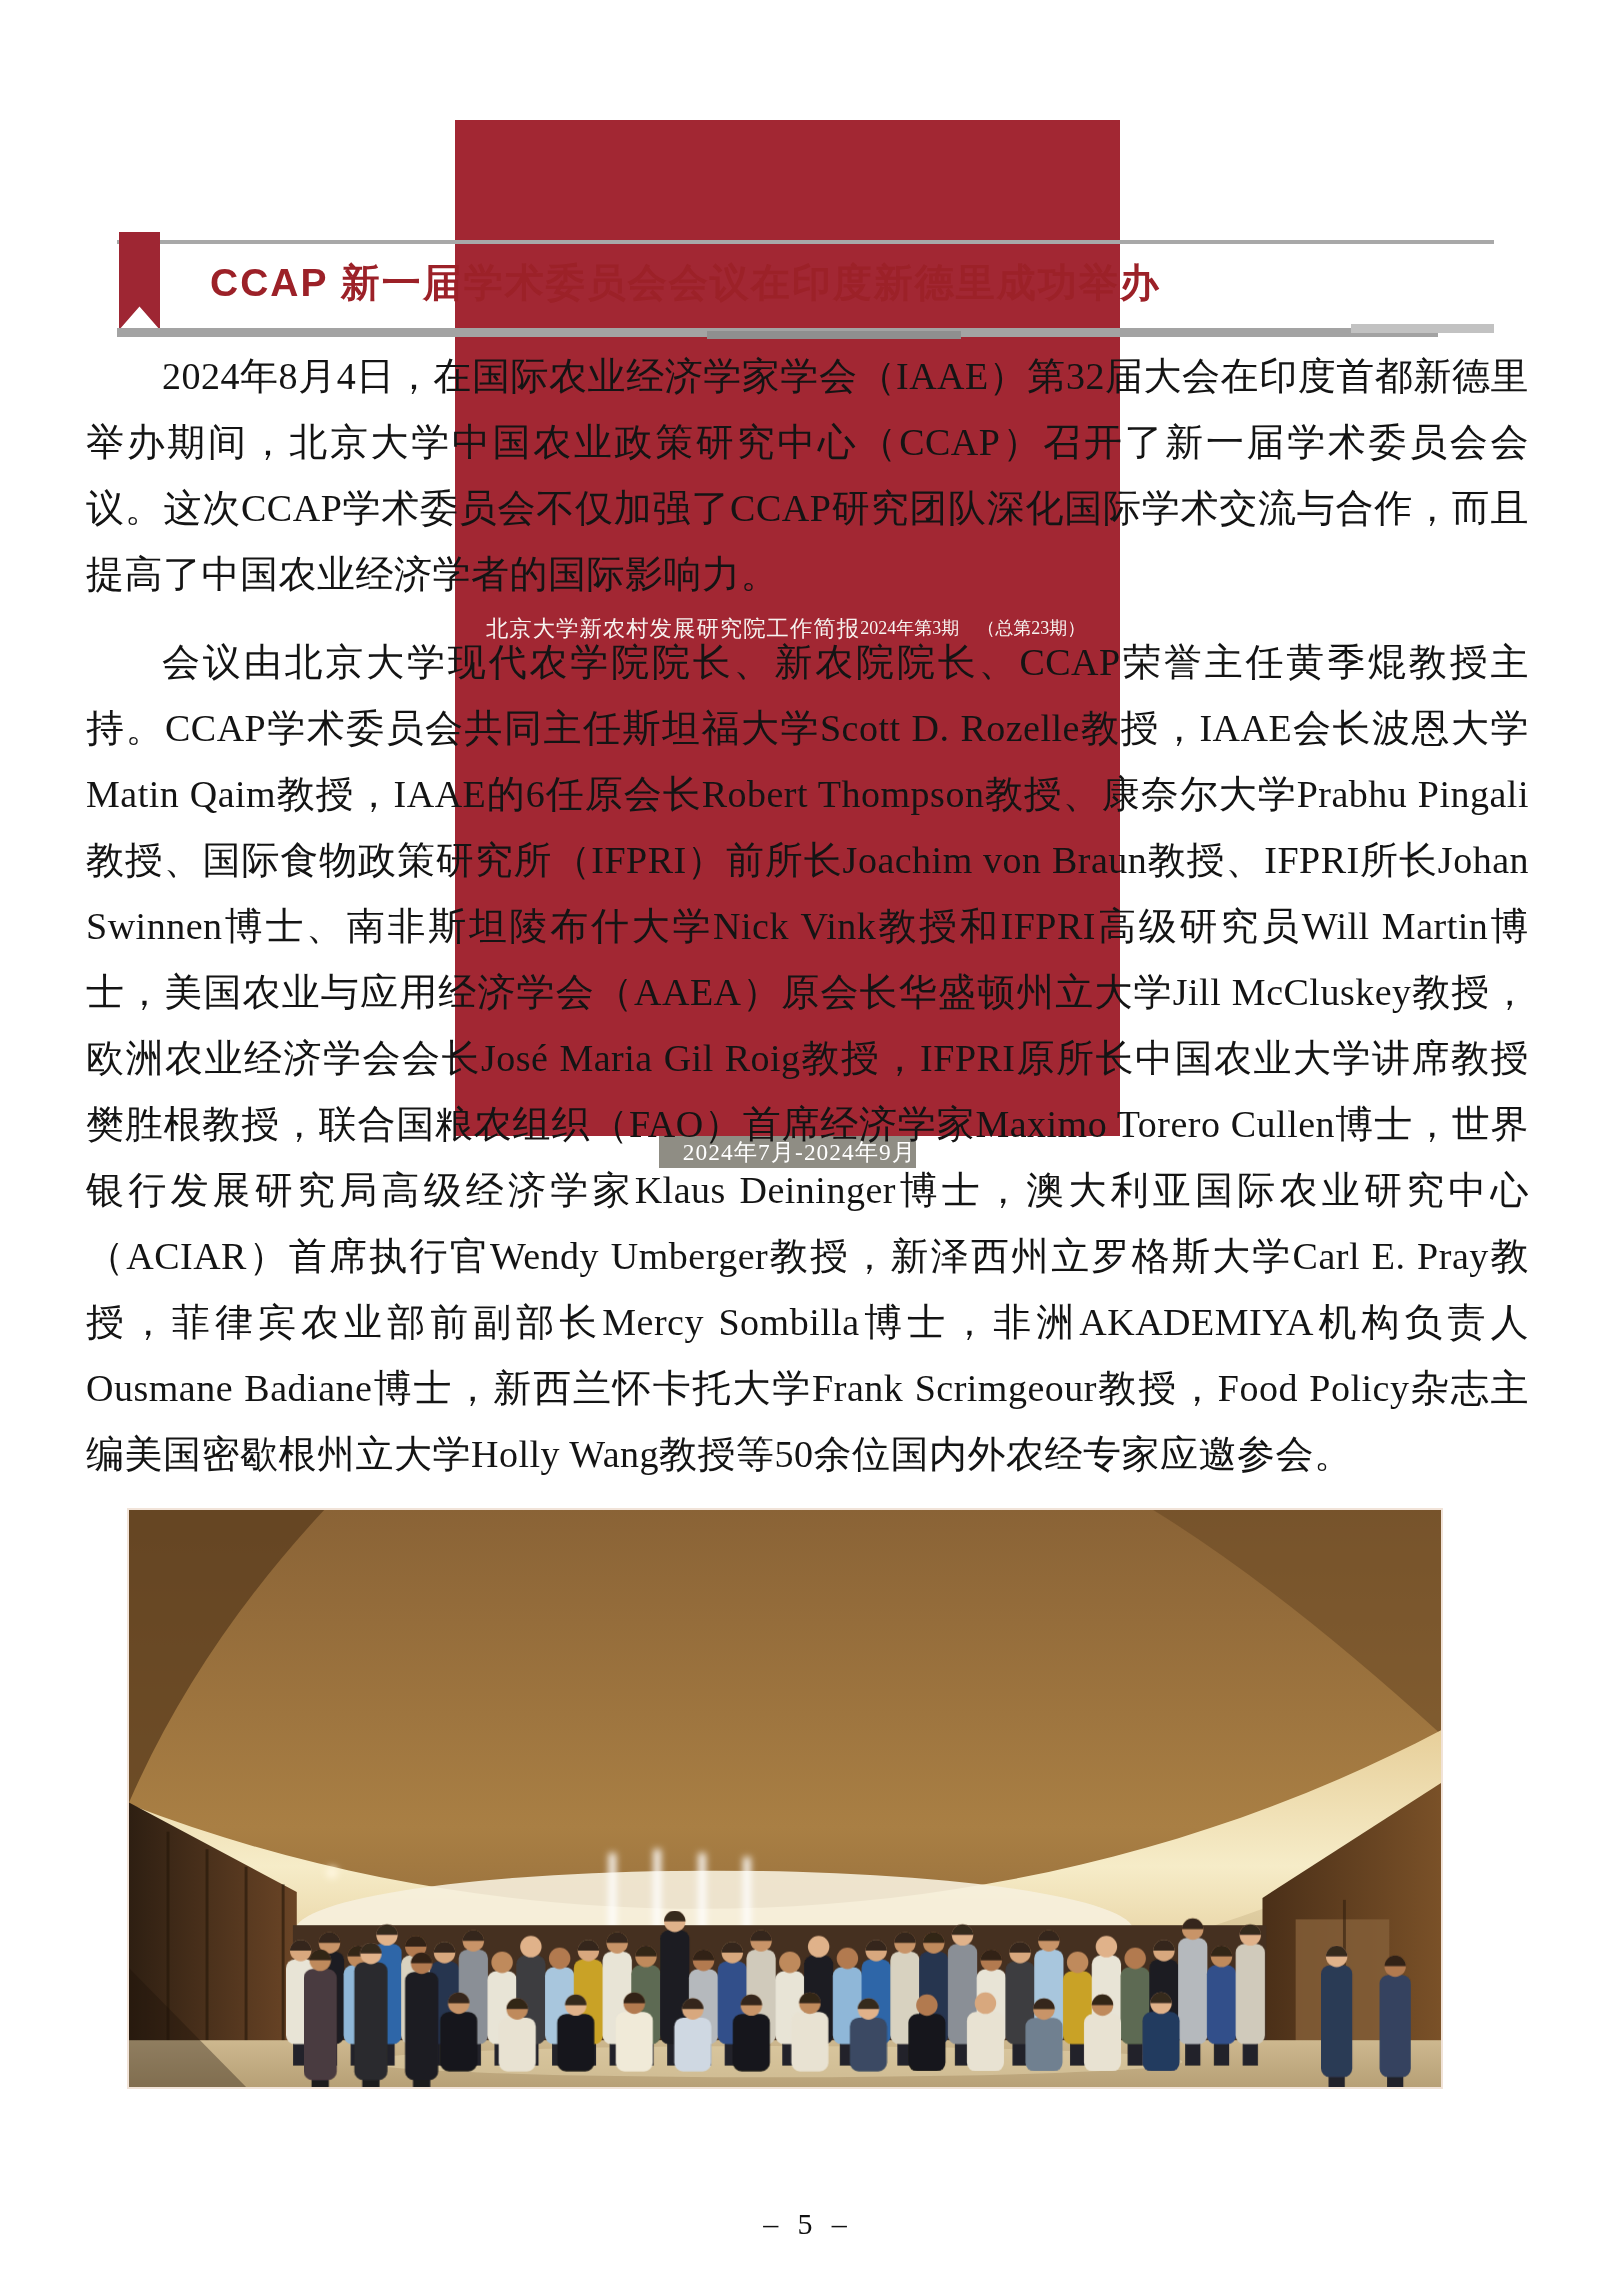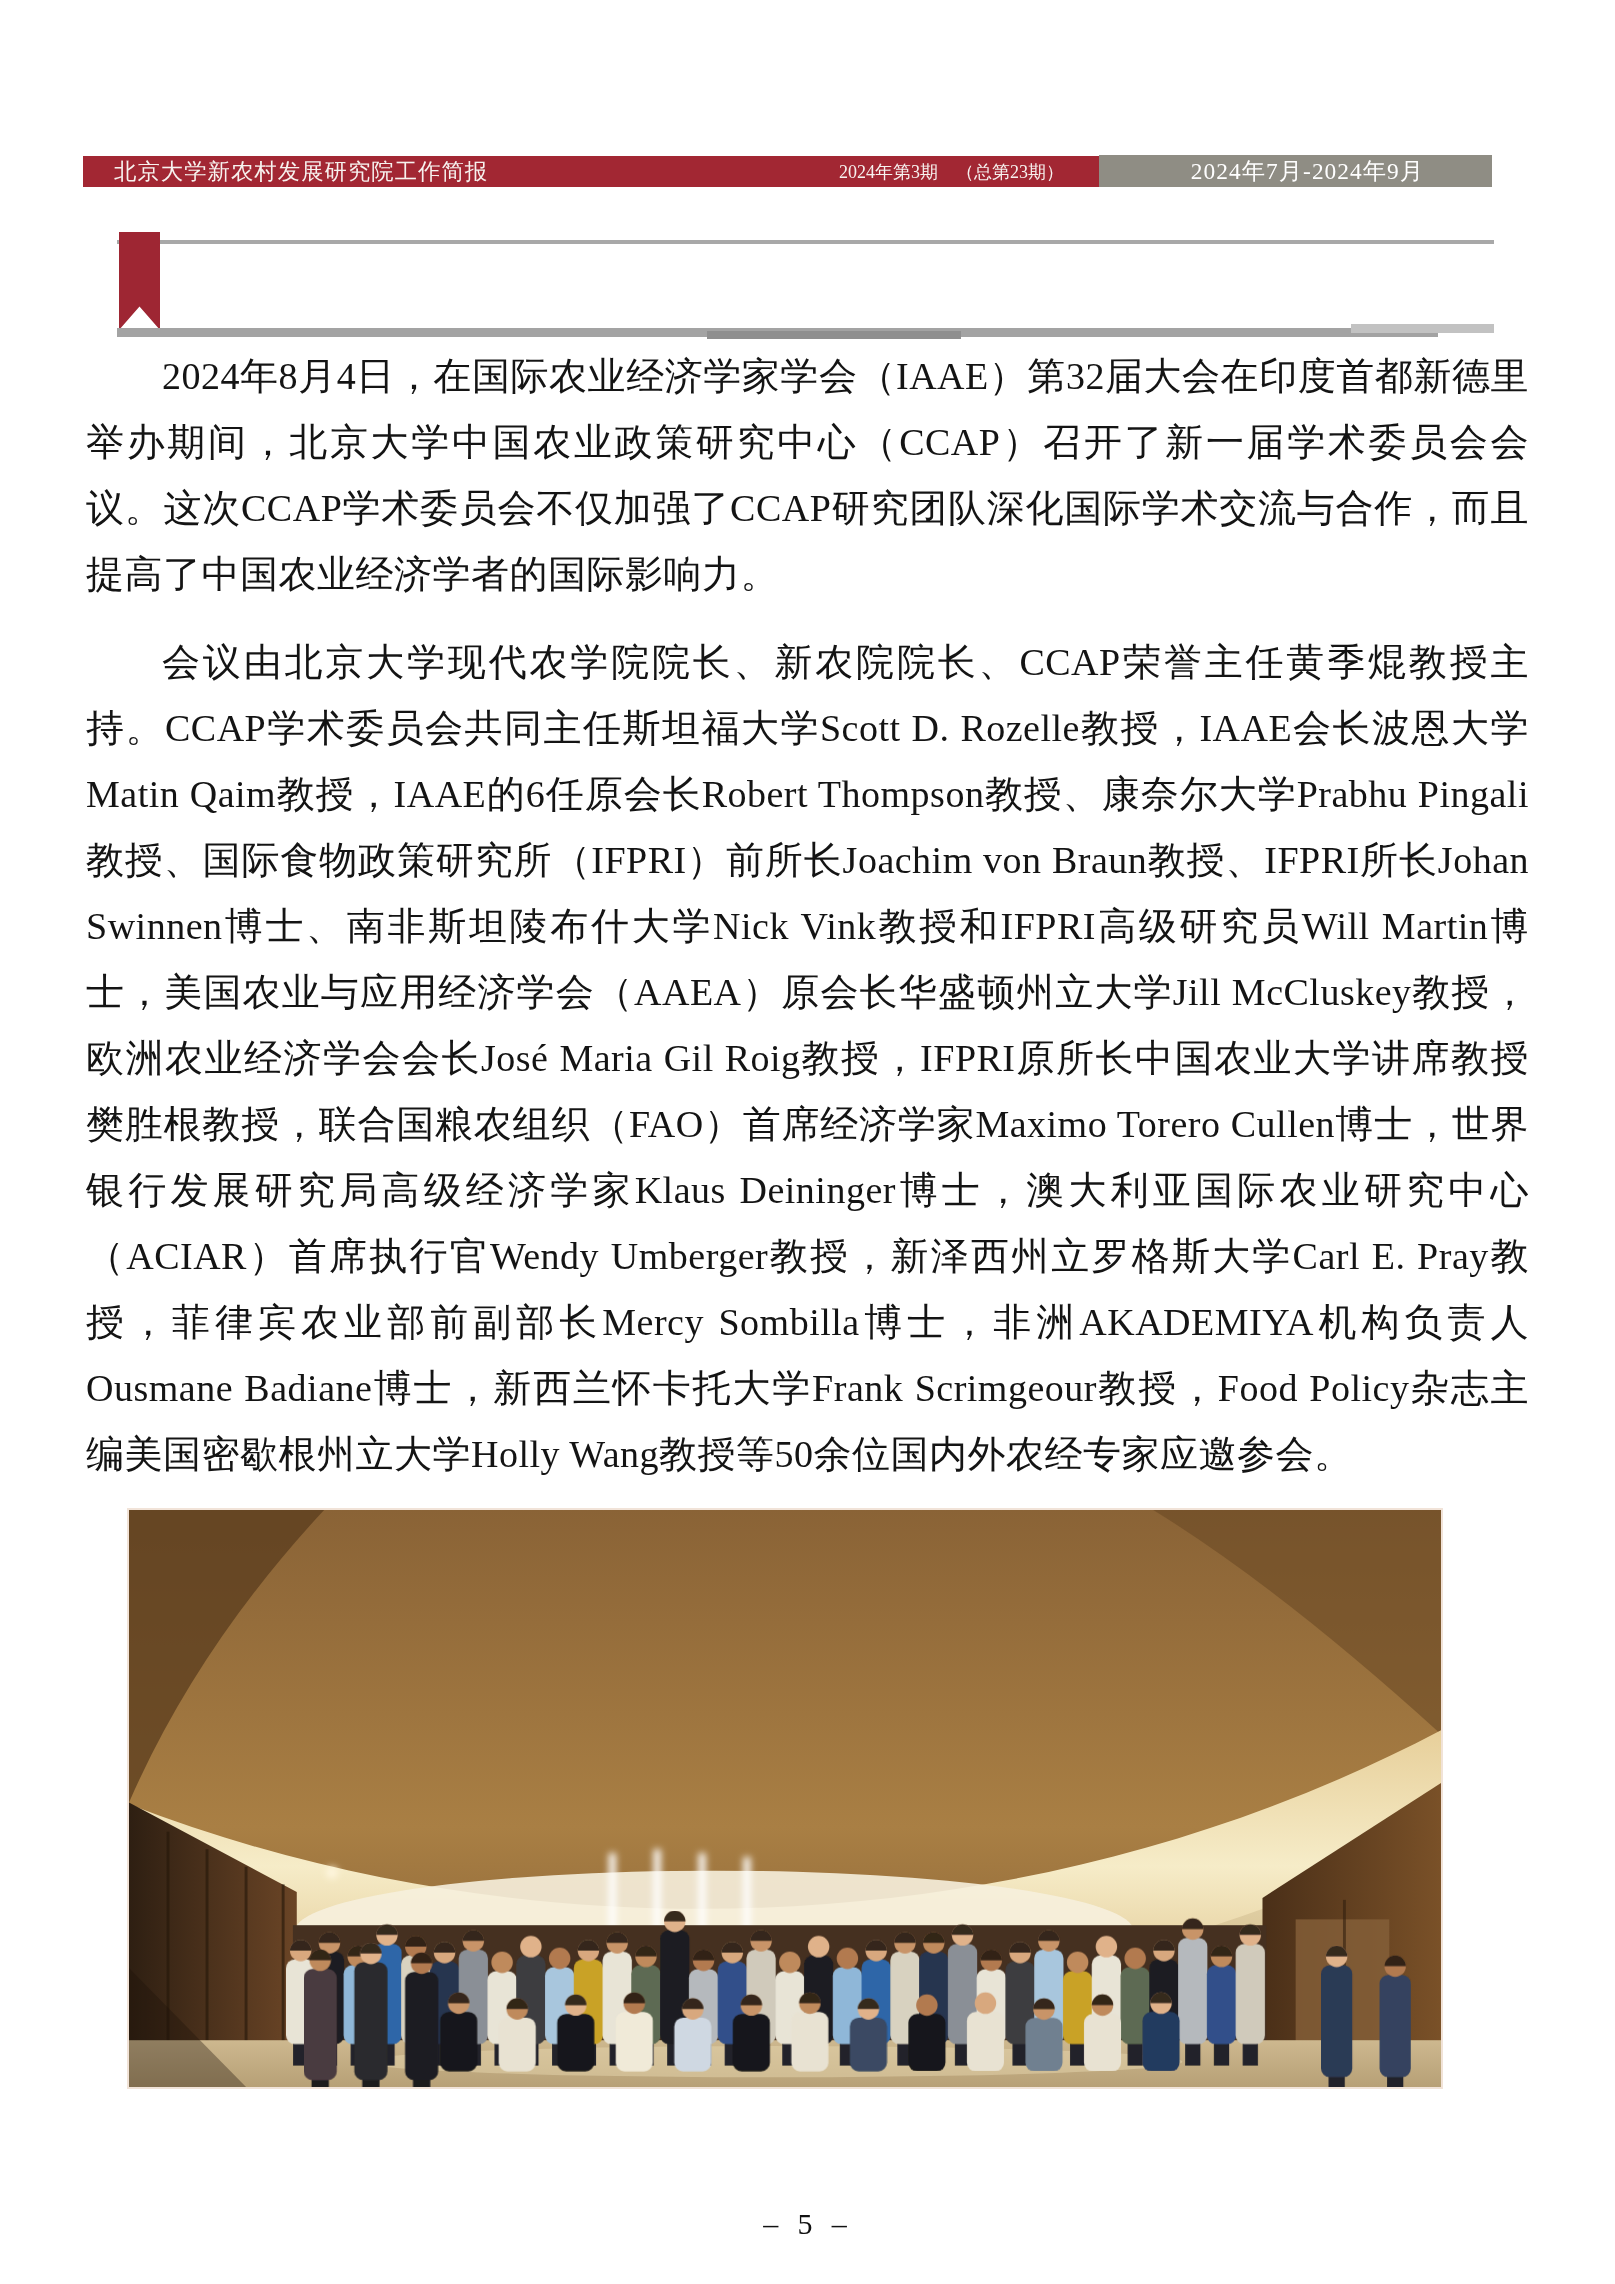--- a/index.html
+++ b/index.html
@@ -9,22 +9,23 @@
     background:#ffffff;
     overflow:hidden;
     font-family:"Liberation Serif","DejaVu Serif",serif;
     color:#111;
   }
 
   
   .masthead{
     position:absolute;left:83px;top:120px;
     width:1409px;height:67px;
-    display:flex;align-items:flex-end;
+    display:flex;align-items:center;
     font-family:"Liberation Serif","DejaVu Serif",serif;
+    flex-direction:column;
   }
   .m-red{
     flex:0 0 1016px;display:flex;align-items:center;
     background:#a22733;color:#f7f2ef;
   }
   .m-title{padding-left:31px;font-size:22.4px;letter-spacing:1px;flex:1;}
   .m-issue{font-size:18px;padding-right:35px;white-space:pre;}
   .m-gray{
     flex:1;display:flex;align-items:center;justify-content:center;
     background:#8f8d84;color:#ffffff;font-size:23.4px;letter-spacing:1px;padding-left:24px;
@@ -85,20 +86,21 @@
     <div class="m-red">
       <div class="m-title">北京大学新农村发展研究院工作简报</div>
       <div class="m-issue">2024年第3期　（总第23期）</div>
     </div>
     <div class="m-gray">2024年7月-2024年9月</div>
   </header>
 
   <section class="title-block">
     <div class="rule-top"></div>
     <div class="ribbon"></div>
+    <h1 class="article-title">CCAP 新一届学术委员会会议在印度新德里成功举办</h1>
     <div class="rule-bottom-a"></div>
     <div class="rule-bottom-c"></div>
     <div class="rule-bottom-b"></div>
   </section>
 
   <main class="article-body">
     <p class="body-para">2024年8月4日，在国际农业经济学家学会（IAAE）第32届大会在印度首都新德里举办期间，北京大学中国农业政策研究中心（CCAP）召开了新一届学术委员会会议。这次CCAP学术委员会不仅加强了CCAP研究团队深化国际学术交流与合作，而且提高了中国农业经济学者的国际影响力。</p>
     <p class="body-para">会议由北京大学现代农学院院长、新农院院长、CCAP荣誉主任黄季焜教授主持。CCAP学术委员会共同主任斯坦福大学Scott D. Rozelle教授，IAAE会长波恩大学Matin Qaim教授，IAAE的6任原会长Robert Thompson教授、康奈尔大学Prabhu Pingali教授、国际食物政策研究所（IFPRI）前所长Joachim von Braun教授、IFPRI所长Johan Swinnen博士、南非斯坦陵布什大学Nick Vink教授和IFPRI高级研究员Will Martin博士，美国农业与应用经济学会（AAEA）原会长华盛顿州立大学Jill McCluskey教授，欧洲农业经济学会会长José Maria Gil Roig教授，IFPRI原所长中国农业大学讲席教授樊胜根教授，联合国粮农组织（FAO）首席经济学家Maximo Torero Cullen博士，世界银行发展研究局高级经济学家Klaus Deininger博士，澳大利亚国际农业研究中心（ACIAR）首席执行官Wendy Umberger教授，新泽西州立罗格斯大学Carl E. Pray教授，菲律宾农业部前副部长Mercy Sombilla博士，非洲AKADEMIYA机构负责人Ousmane Badiane博士，新西兰怀卡托大学Frank Scrimgeour教授，Food Policy杂志主编美国密歇根州立大学Holly Wang教授等50余位国内外农经专家应邀参会。</p>
 
     <figure class="photo">

